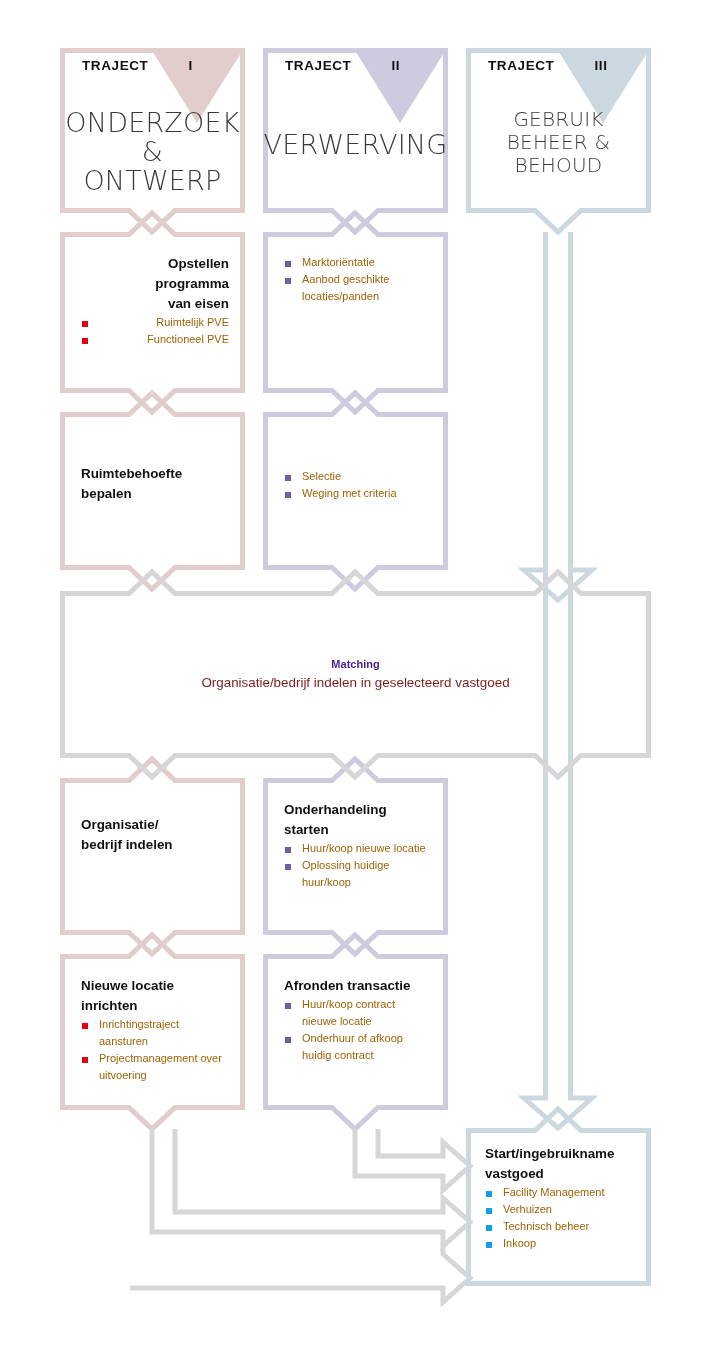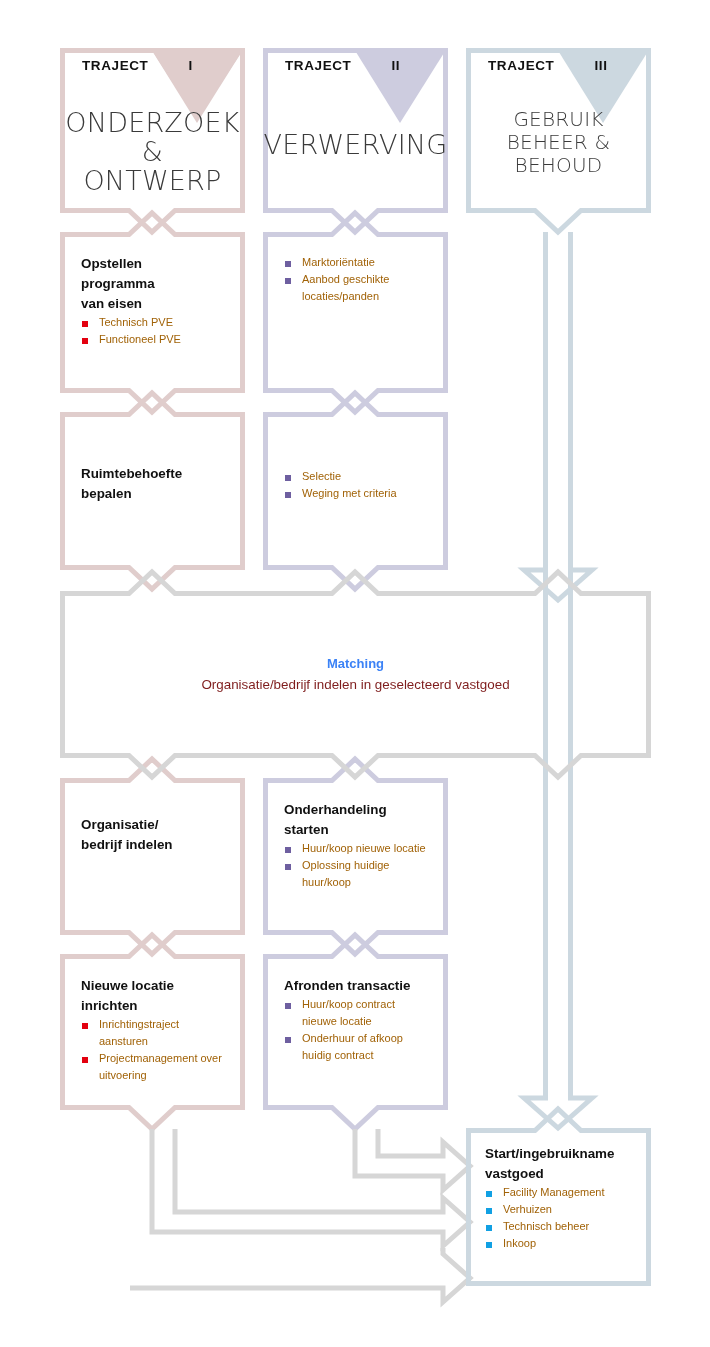--- a/index.html
+++ b/index.html
@@ -56,21 +56,21 @@
   }
   .bul-red li::before{background:#e3000f;}
   .bul-pur li::before{background:#6e5fa0;}
   .bul-blu li::before{background:#11a0e3;}
 
   
   .matching{
     display:flex;flex-direction:column;align-items:center;justify-content:center;
     text-align:center;
   }
-  .matching .m-title{font-size:13px;font-weight:bold;color:#3b82f6;line-height:1.6;}
+  .matching .m-title{font-size:11px;font-weight:bold;color:#4c1d95;line-height:1.6;}
   .matching .m-sub{font-size:13.4px;color:#7f1d1d;line-height:1.5;}
 </style>
 </head>
 <body>
 
 <div id="stage">
 
   <svg class="layer" viewBox="0 0 710 1347">
     <defs>
       <style>
@@ -160,28 +160,28 @@
       <span class="traject">TRAJECT</span>
       <span class="roman">III</span>
     </div>
     <div class="hdr-title small" style="top:60px;">
       <div>GEBRUIK</div>
       <div>BEHEER &amp;</div>
       <div>BEHOUD</div>
     </div>
   </div>
 
-  <div class="blk cnt bul-red" style="left:60px;top:232px;width:185px;height:161px;">
+  <div class="blk cnt bul-red" style="left:60px;top:232px;width:185px;height:161px;text-align:right;">
     <h4>
       <span>Opstellen</span><br>
       <span>programma</span><br>
       <span>van eisen</span>
     </h4>
     <ul>
-      <li>Technisch PVE</li>
+      <li>Ruimtelijk PVE</li>
       <li>Functioneel PVE</li>
     </ul>
   </div>
 
   <div class="blk cnt bul-red" style="left:60px;top:412px;width:185px;height:158px;padding-top:52px;">
     <h4>
       <span>Ruimtebehoefte</span><br>
       <span>bepalen</span>
     </h4>
   </div>

